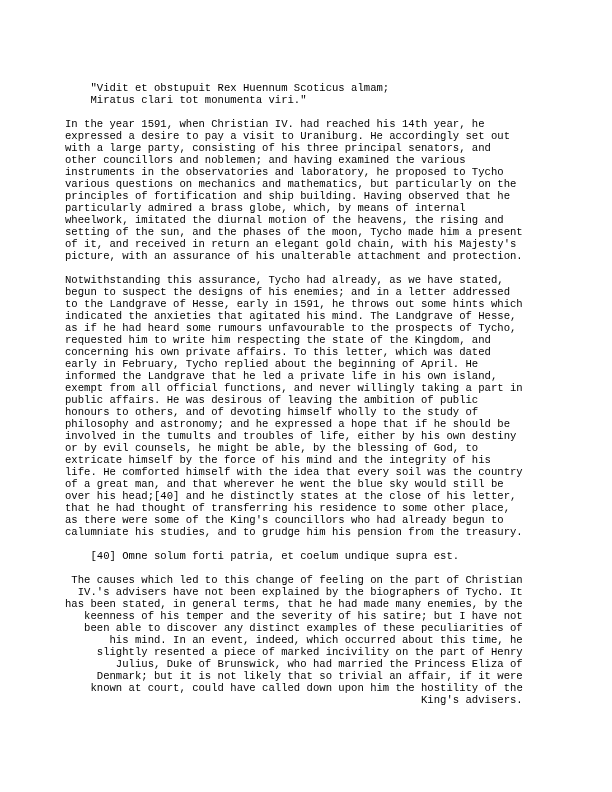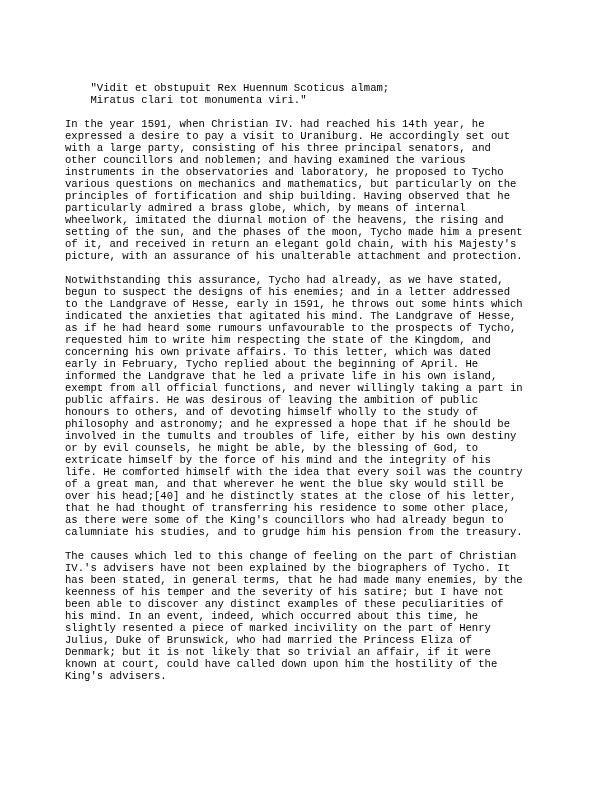--- a/index.html
+++ b/index.html
@@ -24,20 +24,21 @@
     font-weight: 400;
     color: #000000;
     letter-spacing: 0;
   }
   .block {
     white-space: pre;
     margin: 0 0 12px 0;
   }
   .block:last-child {
     margin-bottom: 0;
+    text-align: right;
   }
 </style>
 </head>
 <body>
 
 <div class="page" style="background: rgb(255, 255, 255); color: rgb(0, 0, 0);">
   <div class="text-block">
     <div class="block">    "Vidit et obstupuit Rex Huennum Scoticus almam;
     Miratus clari tot monumenta viri."</div>
     <div class="block">In the year 1591, when Christian IV. had reached his 14th year, he
@@ -67,20 +68,21 @@
 philosophy and astronomy; and he expressed a hope that if he should be
 involved in the tumults and troubles of life, either by his own destiny
 or by evil counsels, he might be able, by the blessing of God, to
 extricate himself by the force of his mind and the integrity of his
 life. He comforted himself with the idea that every soil was the country
 of a great man, and that wherever he went the blue sky would still be
 over his head;[40] and he distinctly states at the close of his letter,
 that he had thought of transferring his residence to some other place,
 as there were some of the King's councillors who had already begun to
 calumniate his studies, and to grudge him his pension from the treasury.</div>
+    <div class="block">    [40] Omne solum forti patria, et coelum undique supra est.</div>
     <div class="block">The causes which led to this change of feeling on the part of Christian
 IV.'s advisers have not been explained by the biographers of Tycho. It
 has been stated, in general terms, that he had made many enemies, by the
 keenness of his temper and the severity of his satire; but I have not
 been able to discover any distinct examples of these peculiarities of
 his mind. In an event, indeed, which occurred about this time, he
 slightly resented a piece of marked incivility on the part of Henry
 Julius, Duke of Brunswick, who had married the Princess Eliza of
 Denmark; but it is not likely that so trivial an affair, if it were
 known at court, could have called down upon him the hostility of the

